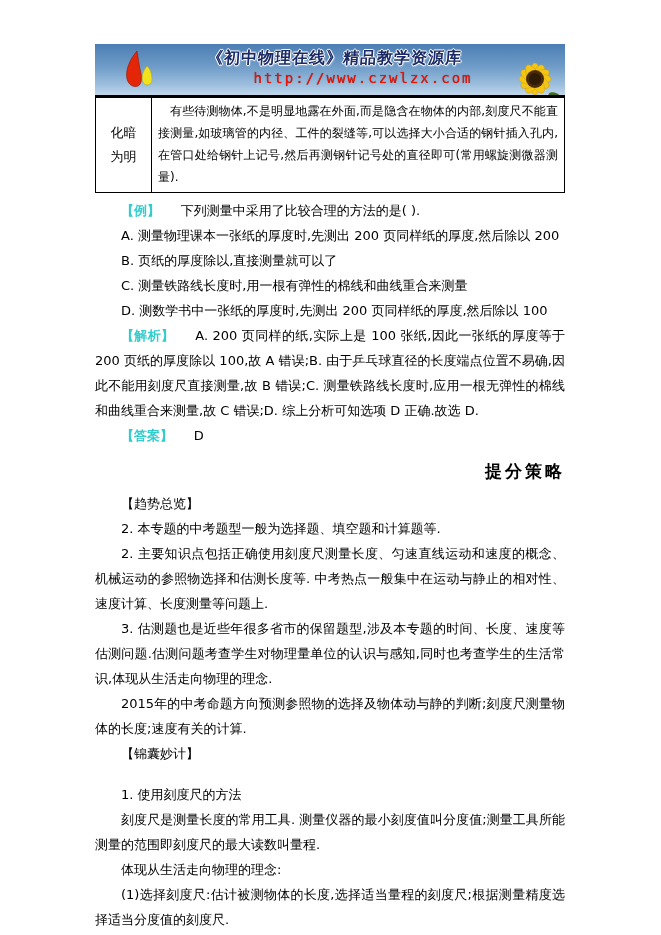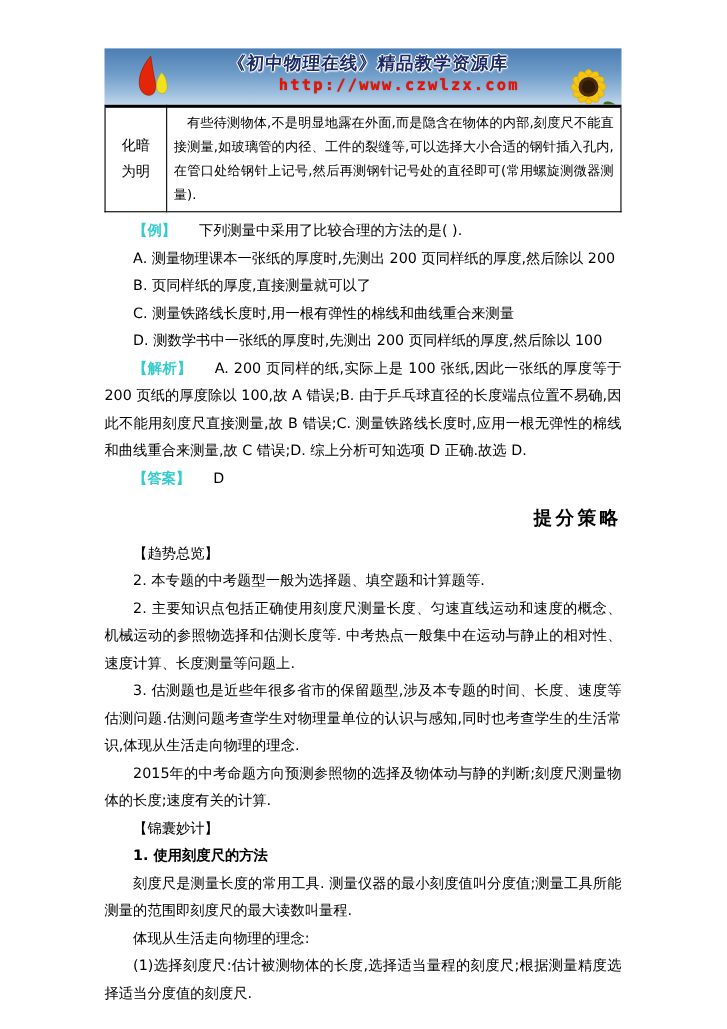--- a/index.html
+++ b/index.html
@@ -24,21 +24,21 @@
   .banner-title{
     position:absolute;left:112px;top:4px;width:350px;
     font-size:16px;font-weight:bold;letter-spacing:1px;white-space:nowrap;
     color:var(--banner-navy);
     text-shadow:-1px 0 0 #fff,1px 0 0 #fff,0 -1px 0 #fff,0 1px 0 #fff,1px 1px 2px #dce8f4;
     transform:skewX(-4deg);
   }
   .banner-url{
     position:absolute;left:118px;top:26px;width:300px;text-align:center;
     font-family:"DejaVu Sans Mono","Liberation Mono",monospace;
-    font-size:14px;font-weight:bold;letter-spacing:2px;color:var(--url-red);
+    font-size:14px;font-weight:normal;letter-spacing:2px;color:var(--url-red);
     text-shadow:0 0 1px #802020;cursor:pointer;
   }
   .logo{position:absolute;left:22px;top:6px;width:48px;height:42px;}
   .sunflower{position:absolute;right:-6px;bottom:-10px;width:66px;height:56px;}
 
   
   table.tip-table{
     width:470px;border-collapse:collapse;table-layout:fixed;
     border:1px solid #000;border-top:3px solid #000;
   }
@@ -54,21 +54,21 @@
   
   .para{margin:0;font-size:13px;line-height:25px;text-indent:2em;text-align:justify;}
   .para.first{margin-top:5px;}
   .label{color:var(--accent);font-weight:bold;}
   .gap{display:inline-block;width:1.6em;}
   .answer-letter{margin-left:1.6em;}
   h1.section-heading{
     margin:9px 0 6px 0;font-size:17px;font-weight:bold;text-align:right;
     letter-spacing:3px;line-height:28px;
   }
-  .bold-title{font-weight:bold;}
+  .bold-title{font-weight:normal;margin-top:16px;}
 </style>
 </head>
 <body>
 
 <div class="page">
   <div class="content">
 
     <div class="banner">
       <div class="logo">
         <svg width="48" height="42" viewBox="0 0 48 42">
@@ -106,21 +106,21 @@
         </td>
         <td class="tip-content">有些待测物体,不是明显地露在外面,而是隐含在物体的内部,刻度尺不能直接测量,如玻璃管的内径、工件的裂缝等,可以选择大小合适的钢针插入孔内,在管口处给钢针上记号,然后再测钢针记号处的直径即可(常用螺旋测微器测量).</td>
       </tr>
     </tbody>
       </table>
 
     <p class="para first">
       <span class="label">【例】</span><span class="gap"></span><span>下列测量中采用了比较合理的方法的是(        ).</span>
     </p>
     <p class="para">A. 测量物理课本一张纸的厚度时,先测出 200 页同样纸的厚度,然后除以 200</p>
-    <p class="para">B. 页同样纸的厚度,直接测量就可以了</p>
+    <p class="para">B. 页纸的厚度除以,直接测量就可以了</p>
     <p class="para">C. 测量铁路线长度时,用一根有弹性的棉线和曲线重合来测量</p>
     <p class="para">D. 测数学书中一张纸的厚度时,先测出 200 页同样纸的厚度,然后除以 100</p>
 
     <p class="para">
       <span class="label">【解析】</span><span class="gap"></span><span>A. 200 页同样的纸,实际上是 100 张纸,因此一张纸的厚度等于 200 页纸的厚度除以 100,故 A 错误;B. 由于乒乓球直径的长度端点位置不易确,因此不能用刻度尺直接测量,故 B 错误;C. 测量铁路线长度时,应用一根无弹性的棉线和曲线重合来测量,故 C 错误;D. 综上分析可知选项 D 正确.故选 D.</span>
     </p>
 
     <p class="para">
       <span class="label">【答案】</span><span class="answer-letter">D</span>
     </p>

